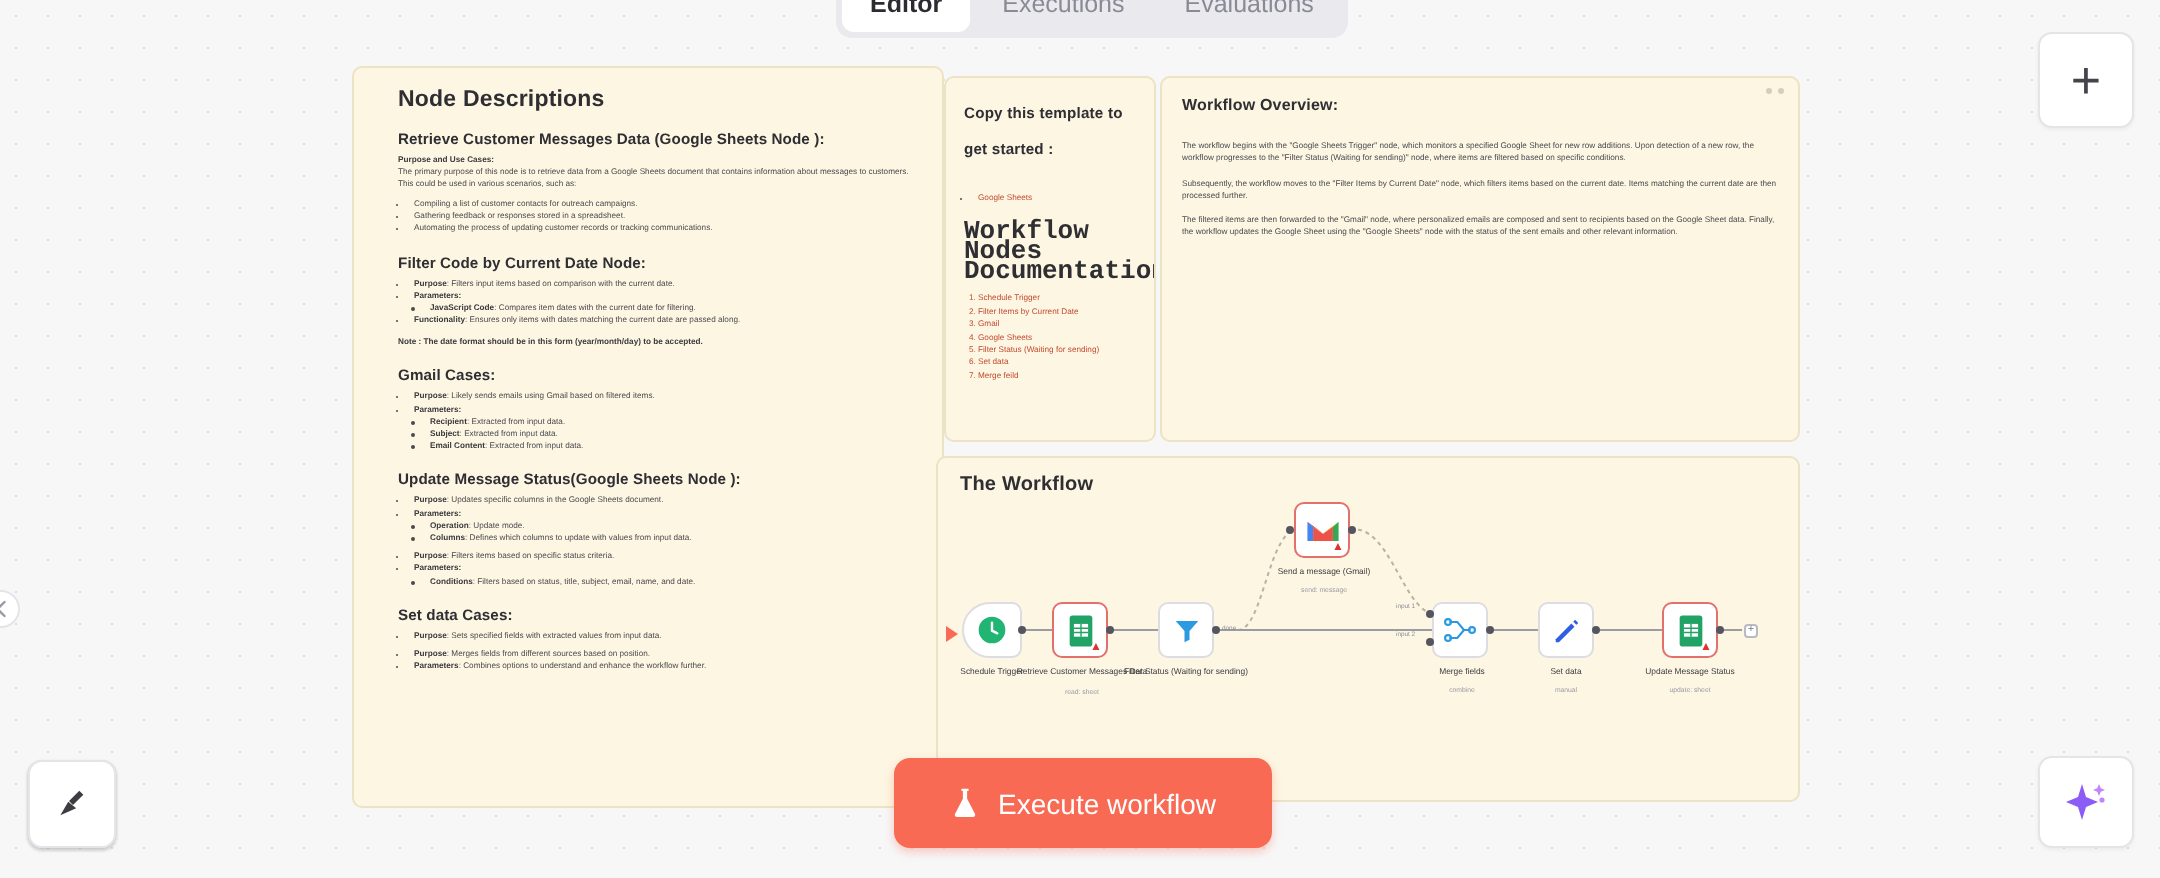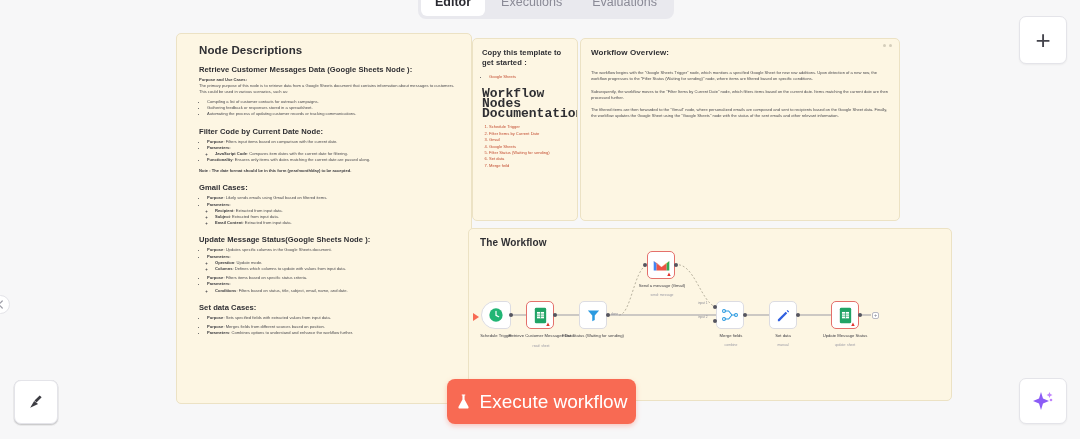--- a/index.html
+++ b/index.html
@@ -43,36 +43,36 @@
   .sticky-dots {
     position: absolute; top: 5px; right: 7px; display: flex; gap: 3px;
     opacity: .35;
   }
   .sticky-dots i { width: 3px; height: 3px; background: #8a8472; border-radius: 50%; display: block; }
 
   
   #note-descriptions { left: 176px; top: 33px; width: 296px; height: 371px; padding: 10px 9px 0 22px; }
   #note-template     { left: 472px; top: 38px; width: 106px; height: 183px; padding: 9px 8px 0 9px; }
   #note-overview     { left: 580px; top: 38px; width: 320px; height: 183px; padding: 9px 10px 0 10px; }
-  #note-workflow     { left: 468px; top: 228px; width: 484px; height: 173px; padding: 8px 0 0 11px; }
+  #note-workflow     { left: 468px; top: 228px; width: 432px; height: 173px; padding: 8px 0 0 11px; }
 
   h1.note-title { font-size: 11.5px; font-weight: 700; color: #2f2f33; letter-spacing: .1px; }
   #note-descriptions h1.note-title { font-size: 11.5px; margin-bottom: 9px; }
   h2.sec { font-size: 7.6px; font-weight: 700; color: #2f2f33; margin: 9px 0 3px; letter-spacing: .05px; }
   h2.sec:first-of-type { margin-top: 0; }
   .lbl { font-size: 4.1px; font-weight: 700; color: #3a3a3e; line-height: 6px; }
   p.body { font-size: 4.1px; color: #4a4a4e; line-height: 6px; margin-bottom: 4px; }
   ul.b, ol.b { margin: 0 0 3px 8px; }
   ul.b li, ol.b li { font-size: 4.1px; color: #4a4a4e; line-height: 6.2px; }
   ul.b ul { margin: 0 0 0 8px; list-style: circle; }
   ul.b li b, ol.b li b { font-weight: 700; color: #3a3a3e; }
   p.note-line { font-size: 4.1px; color: #3a3a3e; font-weight: 700; line-height: 6px; margin: 5px 0 4px; }
 
   
-  #note-template h1.note-title { font-size: 7.6px; line-height: 10px; margin-bottom: 6px; }
+  #note-template h1.note-title { font-size: 7.6px; line-height: 18px; margin-bottom: 12px; }
   #note-template h2.sub { font-size: 13px; font-weight: 700; color: #2f2f33; line-height: 10px; margin: 9px 0 5px; font-family: Liberation Mono, monospace; }
   .lnk { color: #c24b2f; font-size: 4.1px; line-height: 6.4px; text-decoration: none; }
   #note-template ul { margin-left: 7px; }
   #note-template ol { margin-left: 7px; }
   #note-template ol li { font-size: 4.1px; line-height: 6.4px; color: #c24b2f; }
 
   
   #note-overview h1.note-title { font-size: 8px; margin-bottom: 13px; }
   #note-overview p { font-size: 4.1px; color: #4a4a4e; line-height: 6.3px; margin-bottom: 6px; }
 
@@ -101,21 +101,21 @@
          border-radius: 7px; display: flex; align-items: center; justify-content: center;
          box-shadow: 0 1px 2px rgba(0,0,0,.05); }
   #btn-add { left: 1019px; top: 16px; width: 48px; height: 48px; font-size: 26px; color: #44444c; }
   #btn-ai  { left: 1019px; top: 378px; width: 48px; height: 46px; }
   .toolbar { position: absolute; left: 14px; top: 380px; display: flex; gap: 8px; }
   .toolbar .ctl { width: 44px; height: 44px; }
 
   #btn-execute {
     position: absolute; left: 447px; top: 379px; width: 189px; height: 45px;
     background: #f86a53; border: none; border-radius: 8px; color: #fff;
-    font-size: 19px; font-family: "Liberation Sans", sans-serif;
+    font-size: 14px; font-family: "Liberation Sans", sans-serif;
     display: flex; align-items: center; justify-content: center; gap: 9px;
     box-shadow: 0 2px 5px rgba(248,106,83,.35); cursor: pointer;
   }
   #collapse-handle { position: absolute; left: -9px; top: 295px; width: 19px; height: 19px;
     background: #fff; border: 1px solid #e4e4e9; border-radius: 50%;
     font-size: 8px; color: #9a9aa4; display: flex; align-items: center; justify-content: center; }
 </style>
 </head>
 <body>
 

